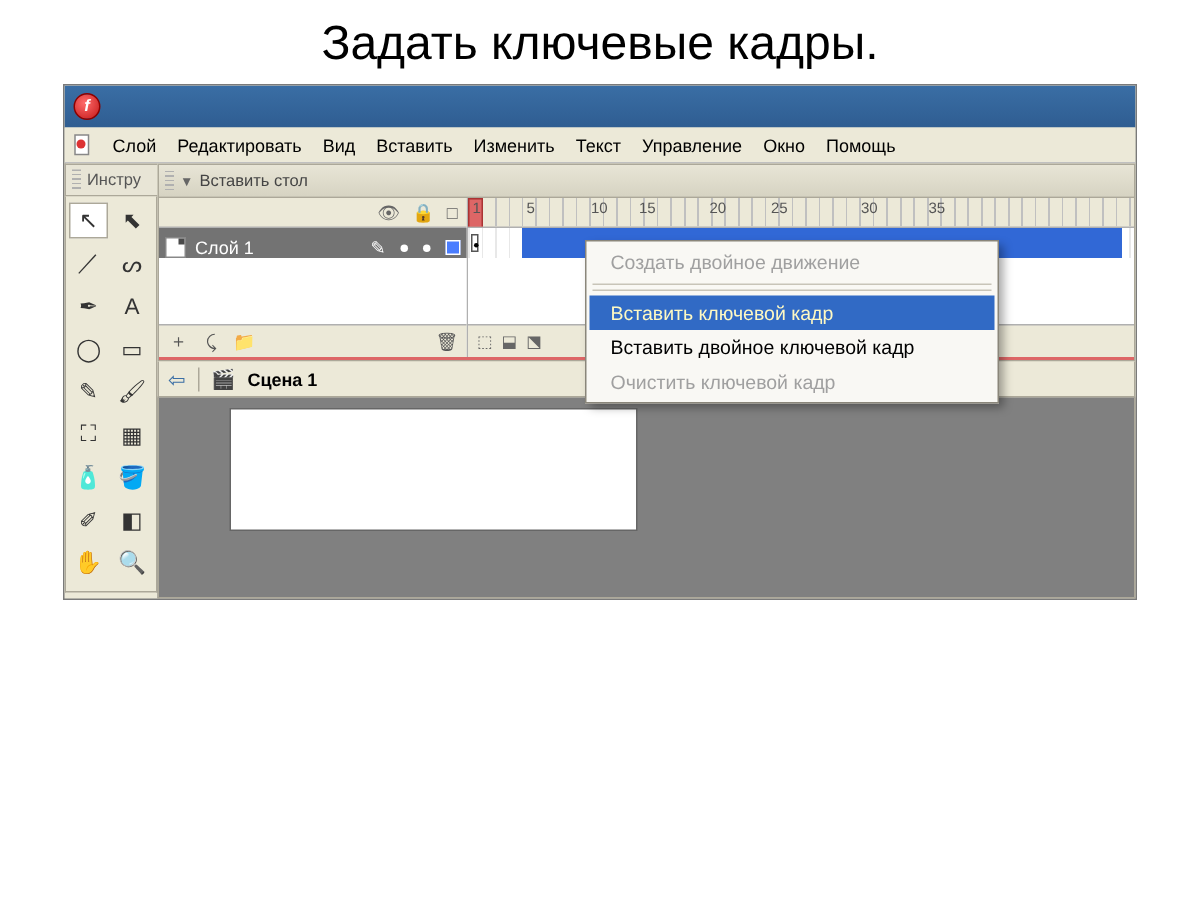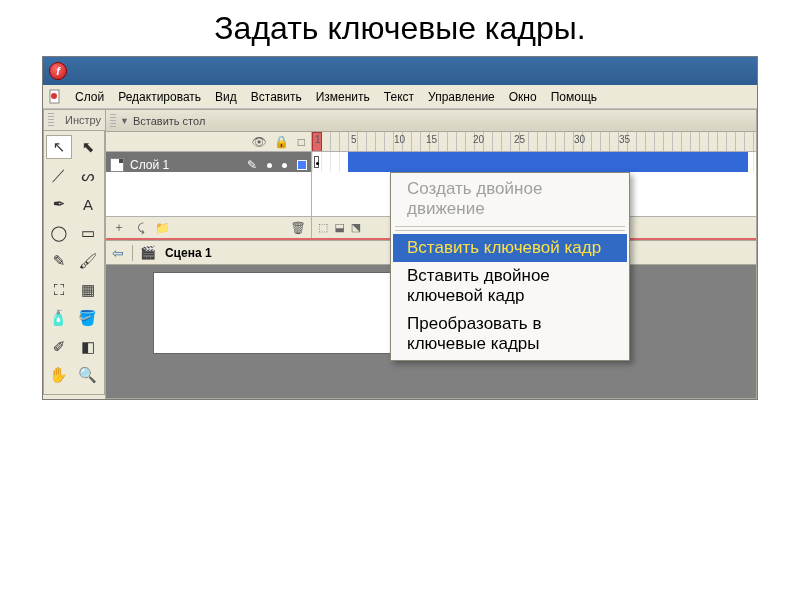--- a/index.html
+++ b/index.html
@@ -8,21 +8,21 @@
   .page-title { font-size: 32px; text-align: center; padding: 10px 0 6px; font-weight: 400; color: #000; }
   .app-frame { position: absolute; top: 56px; left: 42px; width: 716px; height: 344px; background: #ece9d8; border: 1px solid #7a7a7a; overflow: hidden; }
   .titlebar { height: 28px; background: linear-gradient(to bottom, #3a6ea5 0%, #2f5d91 100%); display: flex; align-items: center; padding: 0 6px; gap: 6px; }
   .flash-logo { width: 18px; height: 18px; border-radius: 50%; background: radial-gradient(circle at 40% 35%, #ff6b6b, #c41818); border: 1px solid #8b0000; display: flex; align-items: center; justify-content: center; color: #fff; font-size: 11px; font-weight: bold; font-style: italic; }
   .titlebar-text { color: #fff; font-weight: bold; font-size: 13px; }
   .menubar { height: 24px; background: #ece9d8; border-bottom: 1px solid #c0c0c0; display: flex; align-items: center; padding: 0 4px; gap: 2px; font-size: 12px; }
   .menubar .doc-icon { width: 16px; height: 16px; margin-right: 4px; }
   .menubar span.item { padding: 2px 6px; cursor: default; }
   .workarea { display: flex; height: calc(100% - 52px); }
   .left-col { display: flex; flex-direction: column; }
-  .tools-header { height: 22px; background: #e8e5d6; border: 1px solid #aca899; border-right: none; display: flex; align-items: center; padding: 0 4px; font-size: 11px; color: #555; justify-content: space-between; }
+  .tools-header { height: 22px; background: #e8e5d6; border: 1px solid #aca899; border-right: none; display: flex; align-items: center; padding: 0 4px; font-size: 11px; color: #555; }
   .tools-header .grip { width: 6px; height: 14px; background: repeating-linear-gradient(to bottom, #b0b0b0 0 1px, transparent 1px 3px); margin-right: 4px; }
   .tools-panel { width: 62px; background: #ece9d8; border: 1px solid #aca899; border-top: none; padding: 4px 2px; display: grid; grid-template-columns: 1fr 1fr; gap: 2px; height: 264px; }
   .tool { width: 26px; height: 24px; border: 1px solid transparent; display: flex; align-items: center; justify-content: center; font-size: 15px; color: #333; cursor: default; background: #ece9d8; }
   .tool.active { border: 1px solid #aca899; background: #fff; }
   .right-area { flex: 1; display: flex; flex-direction: column; }
   .timeline-panel { background: #ece9d8; border: 1px solid #aca899; margin: 0; }
   .panel-header { height: 22px; background: linear-gradient(to bottom, #e8e5d6, #d6d3c2); border-bottom: 1px solid #aca899; display: flex; align-items: center; padding: 0 4px; font-size: 11px; color: #444; gap: 4px; }
   .panel-header .tri { font-size: 9px; color: #666; }
   .timeline-body { display: flex; height: 106px; background: #fff; }
   .layer-col { width: 206px; border-right: 1px solid #b0b0b0; display: flex; flex-direction: column; }
@@ -49,24 +49,24 @@
   .frame-track .kf::after { content:''; position:absolute; left:1px; top:5px; width:3px; height:3px; background:#000; border-radius:50%; }
   .frame-track .sel { position: absolute; top:0; height:100%; background: #3168d6; }
   .frames-fill { flex:1; background:#fff; }
   .frames-foot { height: 22px; background: #ece9d8; border-top: 1px solid #b0b0b0; display:flex; align-items:center; padding:0 6px; gap:6px; font-size:11px; color:#666; }
   .divider-red { height: 2px; background: #d66; }
   .scene-bar { height: 24px; background: #ece9d8; border: 1px solid #aca899; border-top: none; display: flex; align-items: center; padding: 0 6px; gap: 8px; font-size: 12px; }
   .scene-bar .back { color: #3a6ea5; font-size: 14px; }
   .scene-bar .clap { font-size: 13px; }
   .stage-wrap { flex: 1; background: #808080; border: 1px solid #aca899; border-top: none; padding: 8px 0 0 48px; }
   .stage { width: 270px; height: 80px; background: #fff; box-shadow: 0 0 0 1px #666; }
-  .context-menu { position: absolute; top: 172px; left: 390px; width: 240px; background: #f9f8f4; border: 1px solid #8a867a; box-shadow: 3px 3px 6px rgba(0,0,0,0.35); padding: 2px; font-size: 17px; }
+  .context-menu { position: absolute; top: 160px; left: 390px; width: 276px; background: #f9f8f4; border: 1px solid #8a867a; box-shadow: 3px 3px 6px rgba(0,0,0,0.35); padding: 2px; font-size: 13px; }
   .cm-item { padding: 4px 14px; cursor: default; }
   .cm-item.disabled { color: #a0a0a0; }
-  .cm-item.sel { background: #316ac5; color: #fde047; }
+  .cm-item.sel { background: #316ac5; color: #fef9c3; }
   .cm-sep { height: 1px; background: #c8c4b8; margin: 3px 2px; }
   svg.icon-sm { width: 16px; height: 16px; }
 </style>
 </head>
 <body>
 
 <div class="page">
   <div class="page-title">Задать ключевые кадры.</div>
 
   <div class="app-frame">
@@ -196,16 +196,16 @@
       </div>
     </div>
   </div>
 
   <div class="context-menu">
     <div class="cm-item disabled">Создать двойное движение</div>
     <div class="cm-sep"></div>
     <div class="cm-sep"></div>
     <div class="cm-item sel">Вставить ключевой кадр</div>
     <div class="cm-item">Вставить двойное ключевой кадр</div>
-    <div class="cm-item">Преобразовать в ключевые кадры</div>
+    <div class="cm-item disabled">Очистить ключевой кадр</div>
   </div>
 
 </div>
 
 </body></html>

